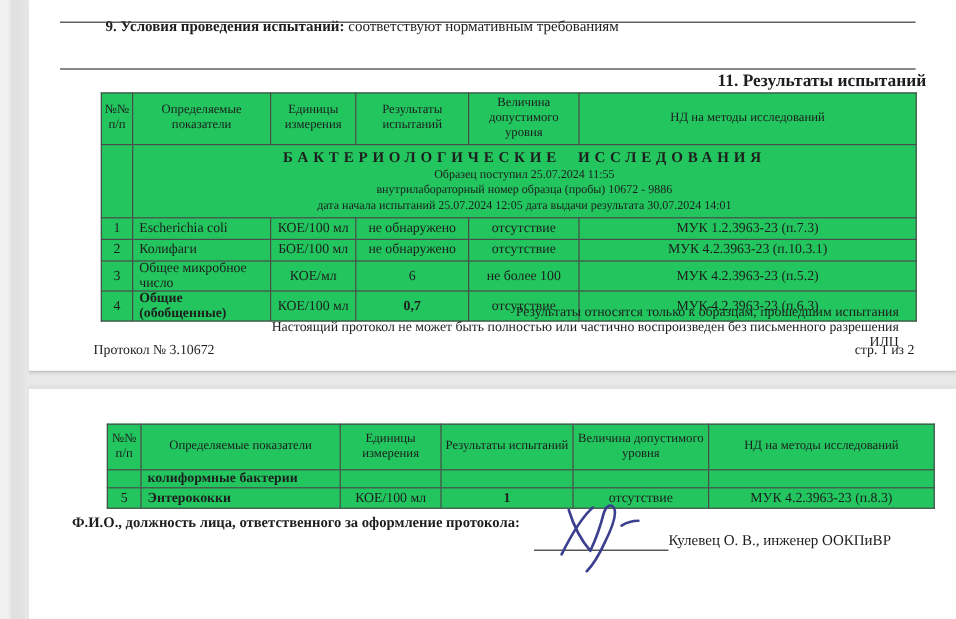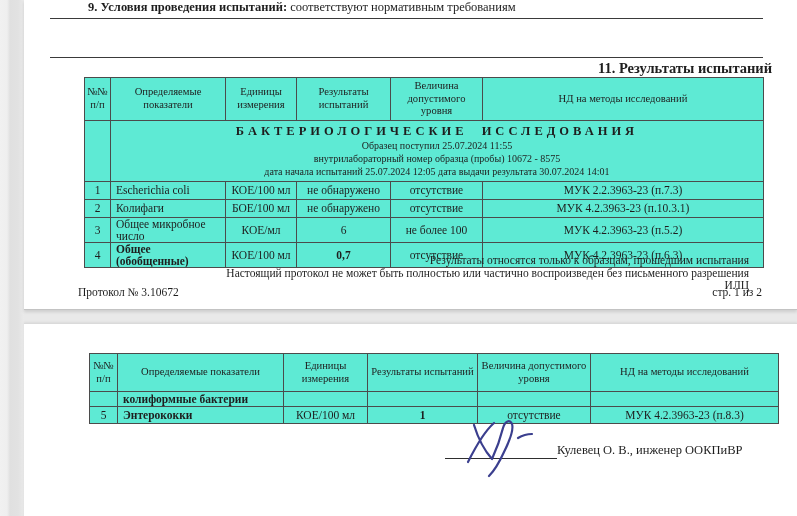--- a/index.html
+++ b/index.html
@@ -16,21 +16,21 @@
   .page{
     position:absolute;left:24px;width:773px;background:#ffffff;
   }
   .page1{top:0;height:309px;border-bottom:1px solid #c3c3c3;box-shadow:0 2px 3px rgba(0,0,0,.12);}
   .page2{top:323px;height:200px;border-top:1px solid #dadada;box-shadow:0 -1px 2px rgba(0,0,0,.06);}
   .abs{position:absolute;}
   .rule{position:absolute;left:26px;width:713px;height:0;border-top:1.5px solid #3a3a3a;}
   .sec{font-size:12.5px;line-height:15.5px;}
   .sec b{font-weight:bold;}
   .title11{font-size:14.5px;font-weight:bold;text-align:right;}
-  table{border-collapse:collapse;table-layout:fixed;background:#5eead4;}
+  table{border-collapse:collapse;table-layout:fixed;background:#22c55e;}
   th,td{border:1px solid #4b4b4b;overflow:hidden;}
   th{font-weight:normal;font-size:10.6px;line-height:12.5px;text-align:center;padding:2px 1px;}
   td{font-size:11.5px;text-align:center;padding:0 2px;vertical-align:middle;margin-left:11px;}
   td.ind{text-align:left;padding-left:5px;}
   tr.r{height:18px;}
   .b{font-weight:bold;}
   .sec-cell{padding:2px 0 3px 0;}
   .sec-title{font-weight:bold;font-size:12.5px;letter-spacing:4px;word-spacing:7px;line-height:16px;text-align:center;}
   .sec-line{font-size:10px;line-height:13px;text-align:center;}
   .proto-line{display:flex;justify-content:space-between;font-size:11.5px;margin-top:45px;}
@@ -39,21 +39,21 @@
   .sig-underline{border-bottom:1.2px solid #2e2e2e;}
   .signer{font-size:12.5px;text-align:right;}
 </style>
 </head>
 <body>
 
 <div class="gutter"></div>
 
 <div class="page page1">
 
-  <div class="abs sec" style="left:64px;top:0;width:700px;">
+  <div class="abs sec" style="left:64px;top:15px;width:700px;">
     <b>9. Условия проведения испытаний:</b>
     <span>соответствуют нормативным требованиям</span>
   </div>
 
   <div class="rule" style="top:18px;"></div>
 
 
   <div class="rule" style="top:57px;"></div>
 
   <div class="abs title11" style="left:0;top:60px;width:748px;">11. Результаты испытаний</div>
@@ -74,51 +74,51 @@
       <th>Единицы измерения</th>
       <th>Результаты испытаний</th>
       <th>Величина допустимого уровня</th>
       <th>НД на методы исследований</th>
     </tr>
     <tr style="height:54px;">
       <td></td>
       <td colspan="5" class="sec-cell">
         <div class="sec-title">БАКТЕРИОЛОГИЧЕСКИЕ ИССЛЕДОВАНИЯ</div>
         <div class="sec-line">Образец поступил 25.07.2024 11:55</div>
-        <div class="sec-line">внутрилабораторный номер образца (пробы) 10672 - 8575</div>
+        <div class="sec-line">внутрилабораторный номер образца (пробы) 10672 - 9886</div>
         <div class="sec-line">дата начала испытаний 25.07.2024 12:05 дата выдачи результата 30.07.2024 14:01</div>
       </td>
     </tr>
     <tr class="r">
       <td>1</td>
       <td class="ind">Escherichia coli</td>
       <td>КОЕ/100 мл</td>
       <td>не обнаружено</td>
       <td>отсутствие</td>
-      <td>МУК 2.2.3963-23 (п.7.3)</td>
+      <td>МУК 1.2.3963-23 (п.7.3)</td>
     </tr>
     <tr class="r">
       <td>2</td>
       <td class="ind">Колифаги</td>
       <td>БОЕ/100 мл</td>
       <td>не обнаружено</td>
       <td>отсутствие</td>
       <td>МУК 4.2.3963-23 (п.10.3.1)</td>
     </tr>
     <tr class="r">
       <td>3</td>
       <td class="ind">Общее микробное число</td>
       <td>КОЕ/мл</td>
       <td>6</td>
       <td>не более 100</td>
       <td>МУК 4.2.3963-23 (п.5.2)</td>
     </tr>
     <tr class="r">
       <td>4</td>
-      <td class="ind b">Общее (обобщенные)</td>
+      <td class="ind b">Общие (обобщенные)</td>
       <td>КОЕ/100 мл</td>
       <td class="b">0,7</td>
       <td>отсутствие</td>
       <td>МУК 4.2.3963-23 (п.6.3)</td>
     </tr>
   </tbody>
     </table>
 
   <div class="abs proto-line" style="left:54px;top:241px;right:35px;">
     <span>Протокол № 3.10672</span>
@@ -161,20 +161,21 @@
       <td>5</td>
       <td class="ind b">Энтерококки</td>
       <td>КОЕ/100 мл</td>
       <td class="b">1</td>
       <td>отсутствие</td>
       <td>МУК 4.2.3963-23 (п.8.3)</td>
     </tr>
   </tbody>
     </table>
 
+  <div class="abs fio" style="left:36px;top:104px;width:480px;">Ф.И.О., должность лица, ответственного за оформление протокола:</div>
 
   <div class="abs sig-underline" style="left:421px;top:108px;width:112px;height:26px;"></div>
 
   <svg class="abs" style="left:430px;top:92px;" width="140" height="62" viewBox="0 0 140 62">
     <path d="M14,46 C22,30 32,14 40,7 M20,9 C24,22 30,34 38,43 M38,43 C44,30 47,20 49,12 C51,5 56,3 58,8 C60,14 55,26 50,36 C45,47 40,55 35,60 M64,22 C69,19 74,18 78,18" fill="none" stroke="#3b3f8e" stroke-width="2.2" stroke-linecap="round" stroke-linejoin="round"></path>
   </svg>
 
   <div class="abs signer" style="left:533px;top:119px;">Кулевец О. В.,  инженер ООКПиВР</div>
 </div>
 

